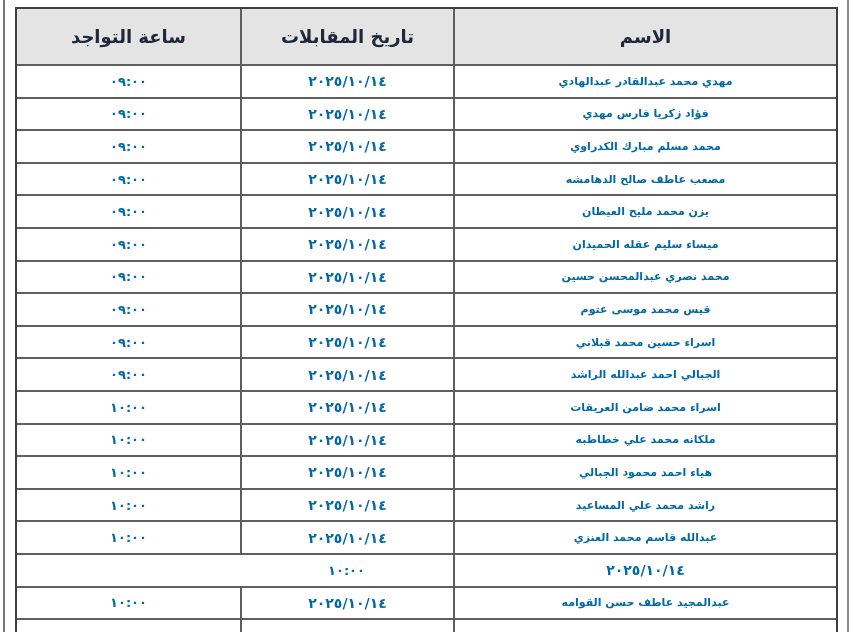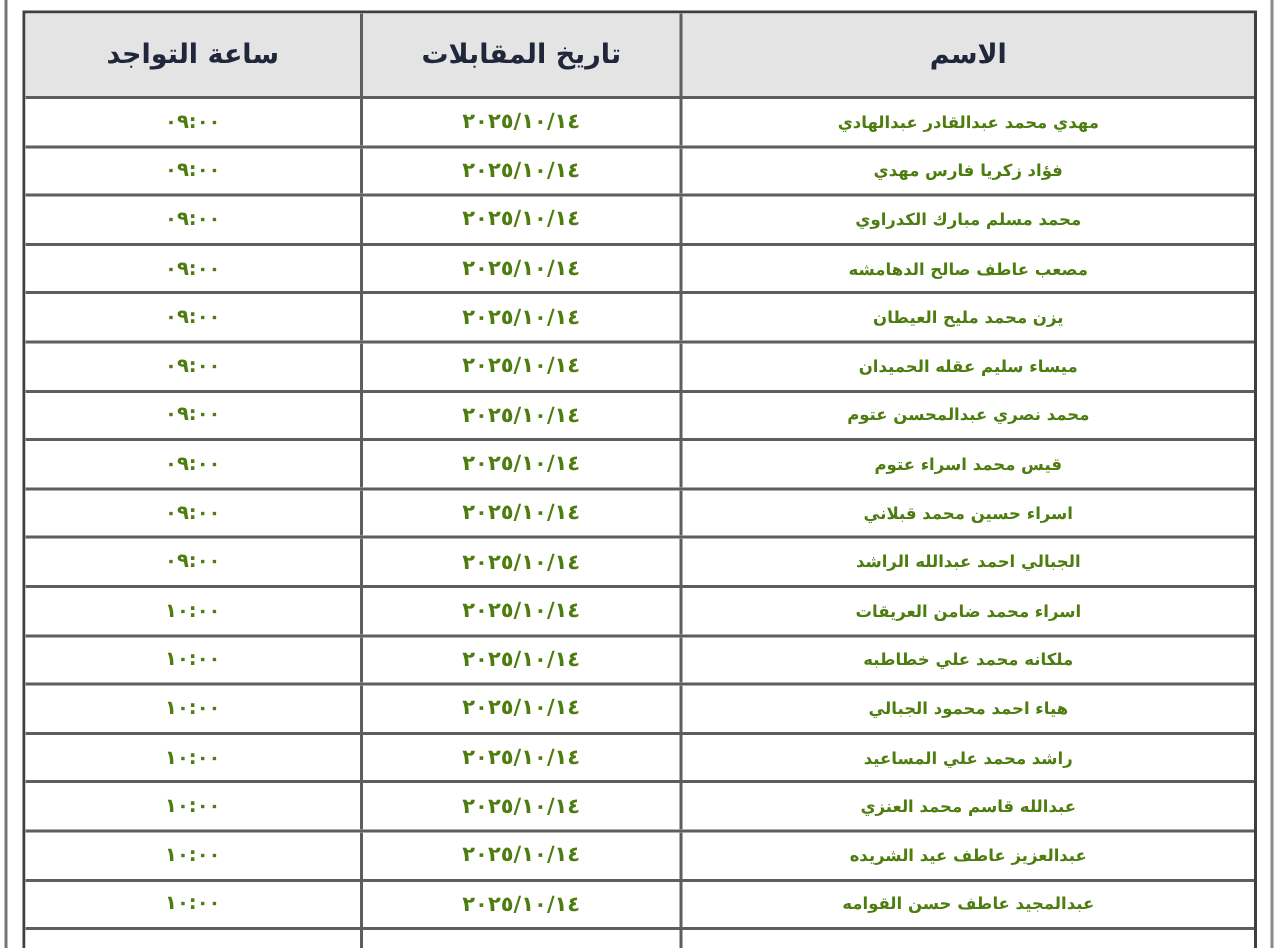--- a/index.html
+++ b/index.html
@@ -49,21 +49,21 @@
     background: #e4e4e4;
     border-top: none;
   }
   .row.partial-row { height: 20px; }
 
   .cell {
     display: flex;
     align-items: center;
     justify-content: center;
     overflow: hidden;
-    color: #4d7c0f;
+    color: #0369a1;
     font-weight: bold;
     white-space: nowrap;
   }
   .cell:not(:last-child) { border-left: 2px solid #5e5e5e; }
 
   .header-row .cell {
     font-size: 18px;
     color: #20273a;
   }
   .name-cell { font-size: 11px; }
@@ -111,26 +111,26 @@
     <div class="cell name-cell">يزن محمد مليح العيطان</div>
     <div class="cell date-cell">٢٠٢٥/١٠/١٤</div>
     <div class="cell time-cell">٠٩:٠٠</div>
   </div>
         <div class="row">
     <div class="cell name-cell">ميساء سليم عقله الحميدان</div>
     <div class="cell date-cell">٢٠٢٥/١٠/١٤</div>
     <div class="cell time-cell">٠٩:٠٠</div>
   </div>
         <div class="row">
-    <div class="cell name-cell">محمد نصري عبدالمحسن عتوم</div>
+    <div class="cell name-cell">محمد نصري عبدالمحسن حسين</div>
     <div class="cell date-cell">٢٠٢٥/١٠/١٤</div>
     <div class="cell time-cell">٠٩:٠٠</div>
   </div>
         <div class="row">
-    <div class="cell name-cell">قيس محمد اسراء عتوم</div>
+    <div class="cell name-cell">قيس محمد موسى عتوم</div>
     <div class="cell date-cell">٢٠٢٥/١٠/١٤</div>
     <div class="cell time-cell">٠٩:٠٠</div>
   </div>
         <div class="row">
     <div class="cell name-cell">اسراء حسين محمد قبلاني</div>
     <div class="cell date-cell">٢٠٢٥/١٠/١٤</div>
     <div class="cell time-cell">٠٩:٠٠</div>
   </div>
         <div class="row">
     <div class="cell name-cell">الجبالي احمد عبدالله الراشد</div>
@@ -156,21 +156,20 @@
     <div class="cell name-cell">راشد محمد علي المساعيد</div>
     <div class="cell date-cell">٢٠٢٥/١٠/١٤</div>
     <div class="cell time-cell">١٠:٠٠</div>
   </div>
         <div class="row">
     <div class="cell name-cell">عبدالله قاسم محمد العنزي</div>
     <div class="cell date-cell">٢٠٢٥/١٠/١٤</div>
     <div class="cell time-cell">١٠:٠٠</div>
   </div>
         <div class="row">
-    <div class="cell name-cell">عبدالعزيز عاطف عيد الشريده</div>
     <div class="cell date-cell">٢٠٢٥/١٠/١٤</div>
     <div class="cell time-cell">١٠:٠٠</div>
   </div>
         <div class="row">
     <div class="cell name-cell">عبدالمجيد عاطف حسن القوامه</div>
     <div class="cell date-cell">٢٠٢٥/١٠/١٤</div>
     <div class="cell time-cell">١٠:٠٠</div>
   </div>
       </div>
 

